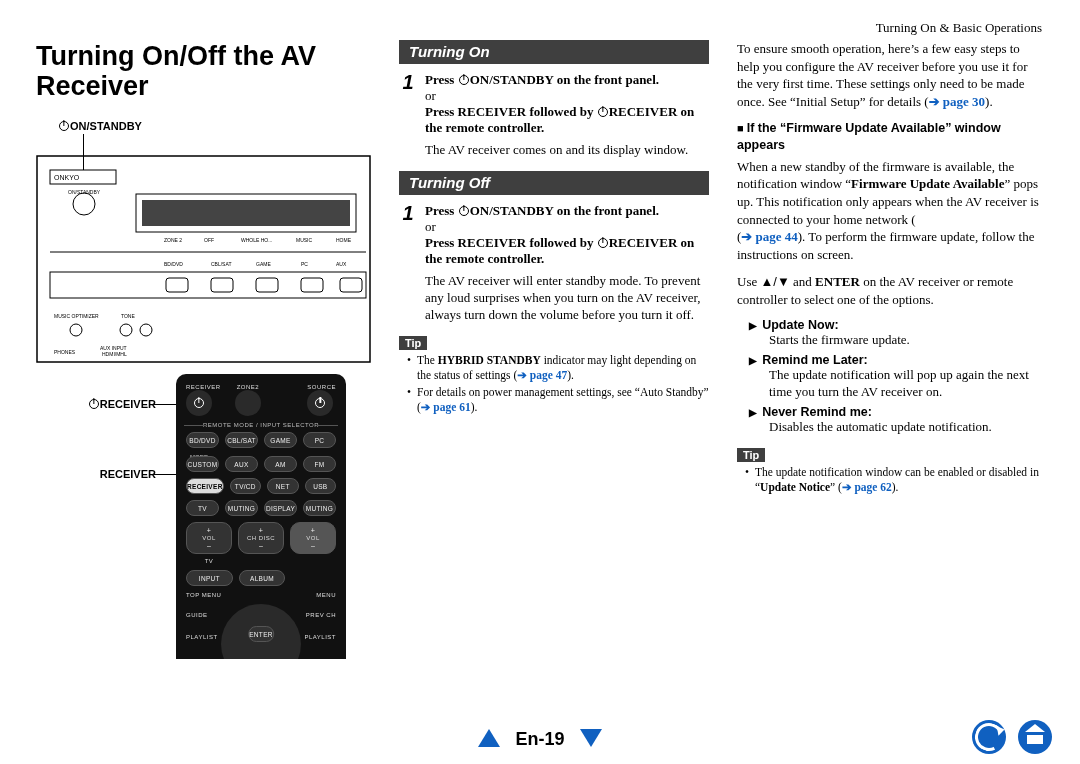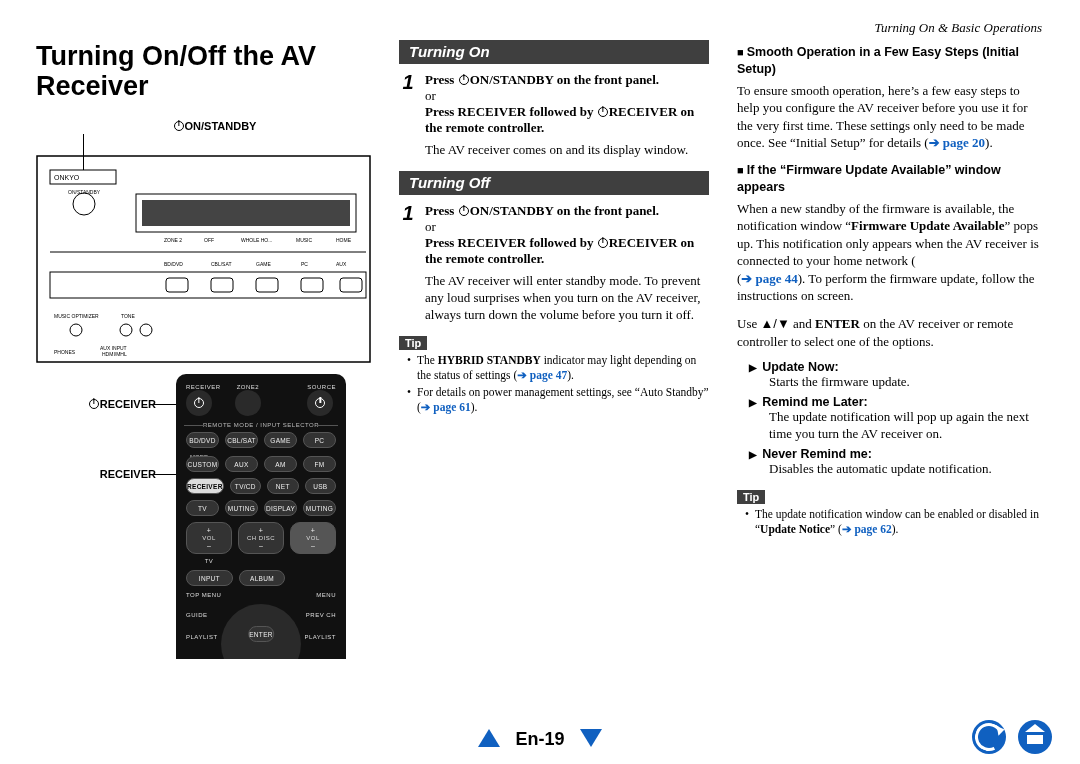--- a/index.html
+++ b/index.html
@@ -15,21 +15,20 @@
   }
   .page {
     position: relative;
     width: 1080px;
     height: 764px;
     padding: 20px 36px 0 36px;
     box-sizing: border-box;
   }
   .breadcrumb {
     text-align: right;
-    font-style: italic;
     font-size: 13px;
     margin-bottom: 4px;
     padding-right: 2px;
   }
   .columns {
     display: flex;
     gap: 28px;
   }
   .col {
     flex: 1 1 0;
@@ -142,21 +141,21 @@
     transform: translateX(-50%);
   }
   .pwr.white { border-color: #fff; }
   .pwr.white::after { background: #fff; }
 
   .udarrow {
     font-family: Arial, sans-serif;
   }
 
   
-  .panel-wrap { position: relative; margin-top: 19px; margin-bottom: 10px; text-align: center; }
+  .panel-wrap { position: relative; margin-top: 19px; margin-bottom: 10px; }
   .panel-label {
     font-family: Arial, Helvetica, sans-serif;
     font-weight: 700;
     font-size: 11px;
     margin-left: 22px;
     margin-bottom: 2px;
   }
   .panel-leader {
     position: absolute;
     width: 1px;
@@ -511,23 +510,22 @@
         <li>
           <span>The </span><span class="bold">HYBRID STANDBY</span><span> indicator may light depending on the status of settings (</span><span class="link-blue">➔ page 47</span><span>).</span>
         </li>
         <li>
           <span>For details on power management settings, see “Auto Standby” (</span><span class="link-blue">➔ page 61</span><span>).</span>
         </li>
       </ul>
     </div>
 
     <div class="col col3">
-      <div class="rt-heading square-bullet">Smooth Operation in a Few Easy Steps (Initial Setup)</div>
       <p class="body-text2">
-        <span>To ensure smooth operation, here’s a few easy steps to help you configure the AV receiver before you use it for the very first time. These settings only need to be made once. See “Initial Setup” for details (</span><span class="link-blue">➔ page 20</span><span>).</span>
+        <span>To ensure smooth operation, here’s a few easy steps to help you configure the AV receiver before you use it for the very first time. These settings only need to be made once. See “Initial Setup” for details (</span><span class="link-blue">➔ page 30</span><span>).</span>
       </p>
 
       <div class="rt-heading square-bullet">If the “Firmware Update Available” window appears</div>
       <p class="body-text2">
         <span>When a new standby of the firmware is available, the notification window “</span><span class="bold">Firmware Update Available</span><span>” pops up. This notification only appears when the AV receiver is connected to your home network (</span><br>
         (<span class="link-blue">➔ page 44</span><span>). To perform the firmware update, follow the instructions on screen.</span>
       </p>
       <p class="body-text2">
         <span>Use </span><span class="udarrow">▲/▼</span><span> and </span><span class="bold">ENTER</span><span> on the AV receiver or remote controller to select one of the options.</span>
       </p>

